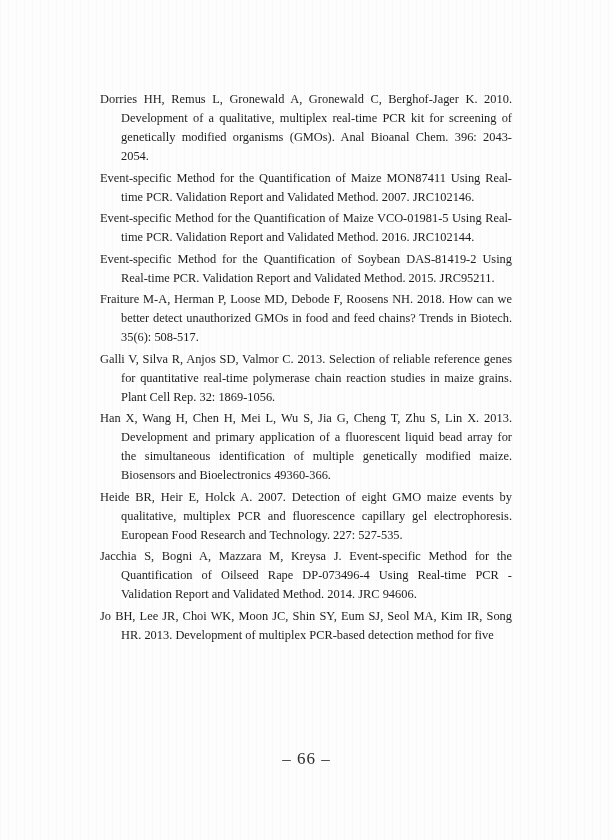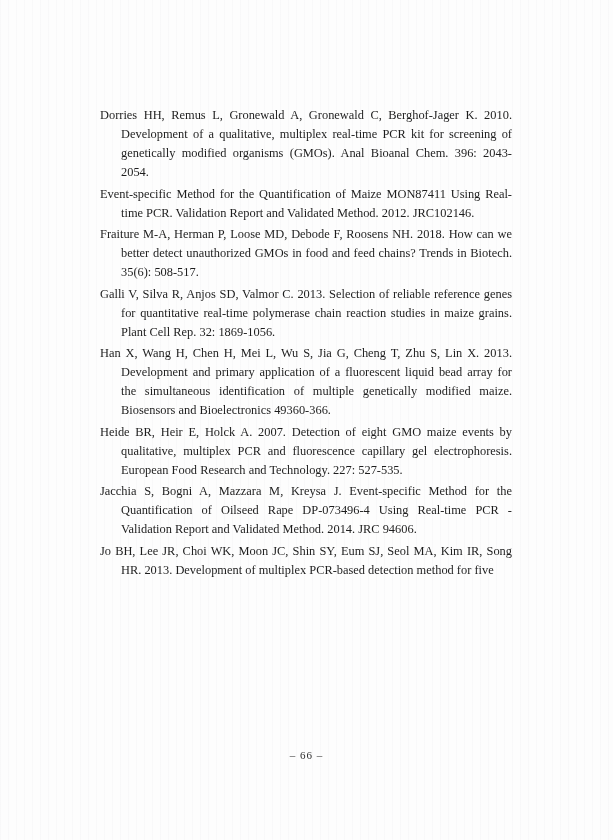--- a/index.html
+++ b/index.html
@@ -20,49 +20,51 @@
       rgba(0, 0, 0, 0) 1px,
       rgba(0, 0, 0, 0) 8px
     );
     overflow: hidden;
     font-family: "Liberation Serif", serif;
     color: #1d1d1d;
   }
   .textblock {
     position: absolute;
     left: 100px;
-    top: 106px;
+    top: 90px;
     width: 412px;
   }
   .ref {
     margin: 0 0 2.5px 0;
     font-size: 12.4px;
     line-height: 19px;
     text-align: justify;
     padding-left: 21px;
     text-indent: -21px;
   }
   .footer {
     position: absolute;
     top: 749px;
     left: 0;
     width: 100%;
     text-align: center;
-    font-size: 11px;
+    font-size: 17px;
     letter-spacing: 1px;
     color: #2e2e2e;
   }
 </style>
 </head>
 <body>
 
 <div class="page">
   <div class="textblock" id="refs">
       <p class="ref">Dorries HH, Remus L, Gronewald A, Gronewald C, Berghof-Jager K. 2010. Development of a qualitative, multiplex real-time PCR kit for screening of genetically modified organisms (GMOs). Anal Bioanal Chem. 396: 2043-2054.</p>
-      <p class="ref">Event-specific Method for the Quantification of Maize MON87411 Using Real-time PCR. Validation Report and Validated Method. 2012. JRC102146.</p>
+      <p class="ref">Event-specific Method for the Quantification of Maize MON87411 Using Real-time PCR. Validation Report and Validated Method. 2007. JRC102146.</p>
+      <p class="ref">Event-specific Method for the Quantification of Maize VCO-01981-5 Using Real-time PCR. Validation Report and Validated Method. 2016. JRC102144.</p>
+      <p class="ref">Event-specific Method for the Quantification of Soybean DAS-81419-2 Using Real-time PCR. Validation Report and Validated Method. 2015. JRC95211.</p>
       <p class="ref">Fraiture M-A, Herman P, Loose MD, Debode F, Roosens NH. 2018. How can we better detect unauthorized GMOs in food and feed chains? Trends in Biotech. 35(6): 508-517.</p>
       <p class="ref">Galli V, Silva R, Anjos SD, Valmor C. 2013. Selection of reliable reference genes for quantitative real-time polymerase chain reaction studies in maize grains. Plant Cell Rep. 32: 1869-1056.</p>
       <p class="ref">Han X, Wang H, Chen H, Mei L, Wu S, Jia G, Cheng T, Zhu S, Lin X. 2013. Development and primary application of a fluorescent liquid bead array for the simultaneous identification of multiple genetically modified maize. Biosensors and Bioelectronics 49360-366.</p>
       <p class="ref">Heide BR, Heir E, Holck A. 2007. Detection of eight GMO maize events by qualitative, multiplex PCR and fluorescence capillary gel electrophoresis. European Food Research and Technology. 227: 527-535.</p>
       <p class="ref">Jacchia S, Bogni A, Mazzara M, Kreysa J. Event-specific Method for the Quantification of Oilseed Rape DP-073496-4 Using Real-time PCR -Validation Report and Validated Method. 2014. JRC 94606.</p>
       <p class="ref">Jo BH, Lee JR, Choi WK, Moon JC, Shin SY, Eum SJ, Seol MA, Kim IR, Song HR. 2013. Development of multiplex PCR-based detection method for five</p>
     </div>
   <div class="footer">– 66 –</div>
 </div>
 

